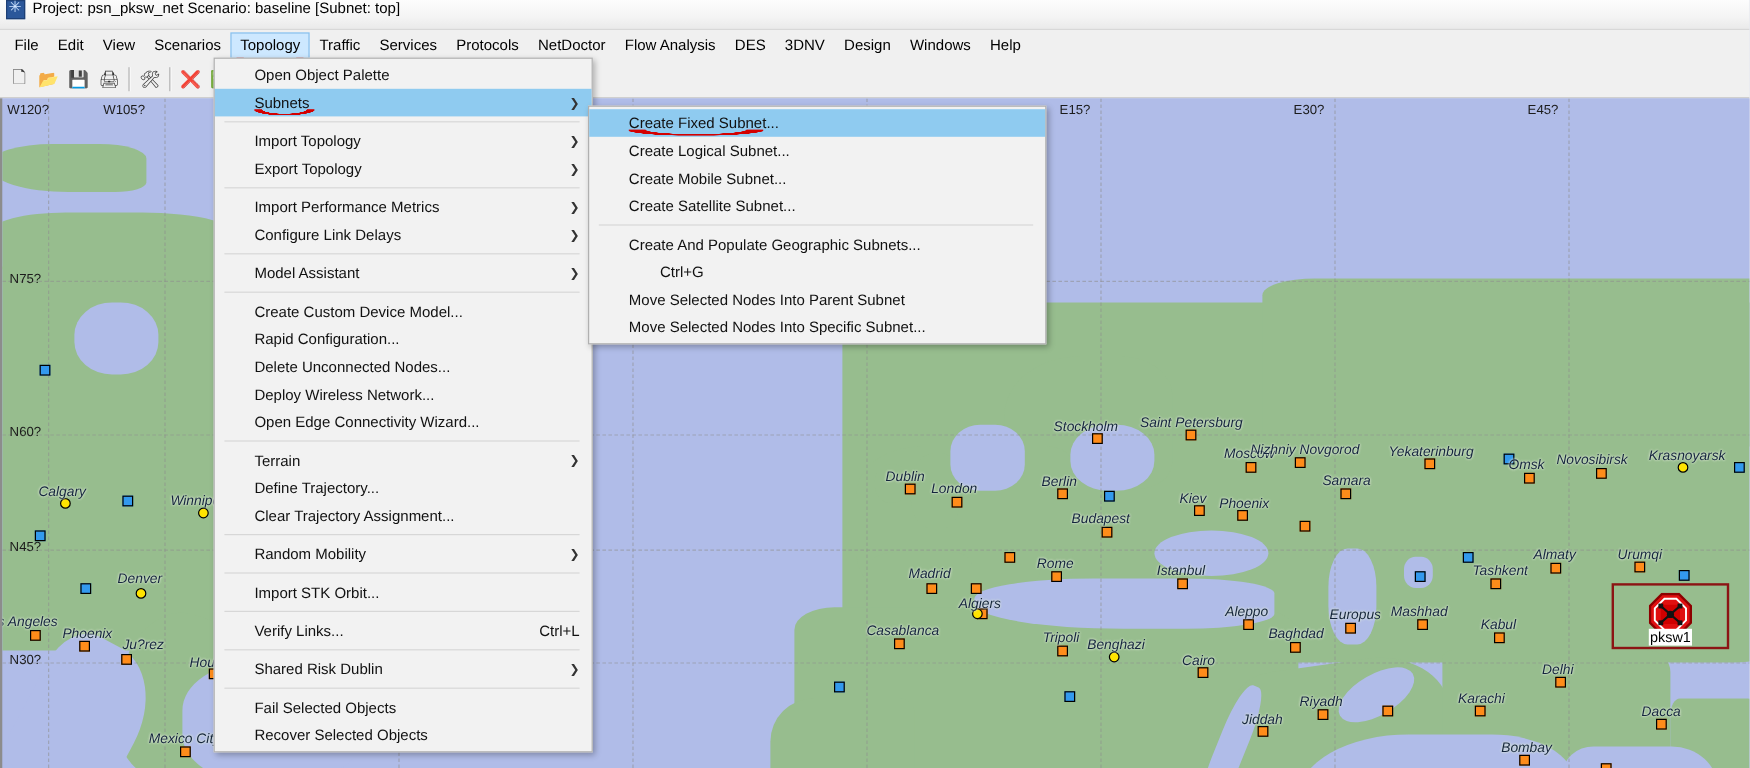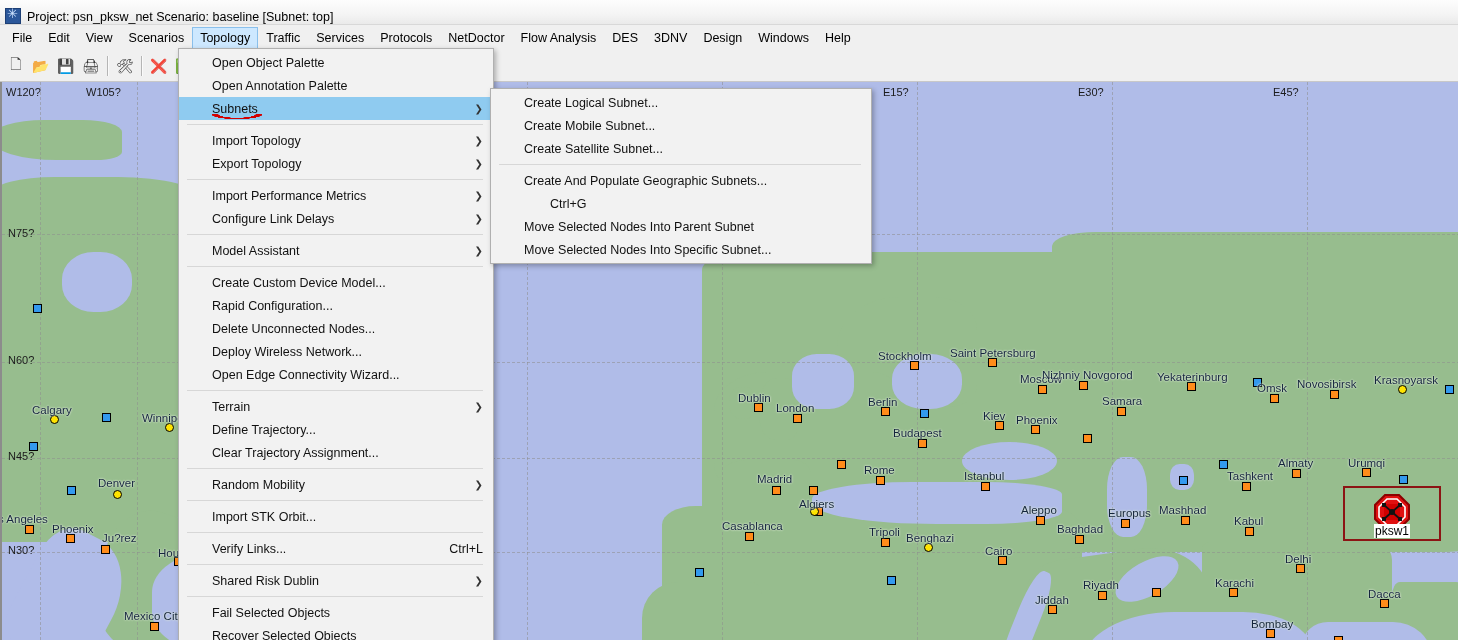--- a/index.html
+++ b/index.html
@@ -10,21 +10,21 @@
     font-family: "Liberation Sans", sans-serif;
     background: #f0f0f0;
   }
   #app { position: relative; width: 1458px; height: 640px; overflow: hidden; }
 
   
   .titlebar {
     position: absolute; left: 0; top: 0; width: 1458px; height: 25px;
     background: linear-gradient(to bottom, #fdfdfd 0%, #f4f4f4 60%, #eaeaea 100%);
     border-bottom: 1px solid #d8d8d8;
-    display: flex; align-items: flex-end; padding-left: 5px;
+    display: flex; align-items: flex-start; padding-left: 5px;
   }
   .title-icon {
     width: 16px; height: 16px; margin-right: 6px;
     background: #2b579a; border: 1px solid #1d3f75;
     position: relative; flex: none;
   }
   .title-icon::before {
     content: "✳"; position: absolute; left: 1px; top: -3px;
     color: #cfe4ff; font-size: 13px; line-height: 16px;
   }
@@ -76,20 +76,21 @@
     position: absolute; font-size: 11px; color: #1b1b1b; white-space: nowrap;
     font-family: "Liberation Sans", sans-serif;
   }
   .node { position: absolute; width: 9px; height: 9px; }
   .node.orange { background: #ff8c1a; border: 1px solid #000; }
   .node.blue   { background: #3399ee; border: 1px solid #000; }
   .node.yellow { background: #ffe400; border: 1px solid #000; border-radius: 50%; }
   .city-label {
     position: absolute; font-size: 11.5px; color: #14253d; white-space: nowrap;
     text-shadow: 0 0 2px #dfe9d8, 0 0 2px #dfe9d8;
+    font-style: italic;
   }
 
   
   .sel-box {
     position: absolute; border: 2px solid #8c1414; background: transparent;
   }
   .sel-node {
     position: absolute; width: 36px; height: 36px;
   }
   .sel-label {
@@ -363,23 +364,20 @@
             </svg></div>
           <div class="sel-label" style="left: 1372px; top: 442px;">pksw1</div>
         </div>
     </div>
   </div>
 
   <div class="menu" id="topology-menu" style="left:178px; top:48px; width:316px;">
       <div class="menu-row">
         <span class="label">Open Object Palette</span>
       </div>
-      <div class="menu-row">
-        <span class="label">Open Annotation Palette</span>
-      </div>
       <div class="menu-row hl">
         <span class="label">Subnets</span>
         <span class="arrow">❯</span>
         <span class="underline-red"></span>
       </div>
       <div class="menu-sep"></div>
       <div class="menu-row">
         <span class="label">Import Topology</span>
         <span class="arrow">❯</span>
       </div>
@@ -450,20 +448,24 @@
       <div class="menu-sep"></div>
       <div class="menu-row">
         <span class="label">Fail Selected Objects</span>
       </div>
       <div class="menu-row">
         <span class="label">Recover Selected Objects</span>
       </div>
     </div>
 
   <div class="menu" id="subnets-menu" style="left:490px; top:88px; width:382px;">
+      <div class="menu-row hl">
+        <span class="label">Create Fixed Subnet...</span>
+        <span class="underline-red wide"></span>
+      </div>
       <div class="menu-row">
         <span class="label">Create Logical Subnet...</span>
       </div>
       <div class="menu-row">
         <span class="label">Create Mobile Subnet...</span>
       </div>
       <div class="menu-row">
         <span class="label">Create Satellite Subnet...</span>
       </div>
       <div class="menu-sep"></div>

